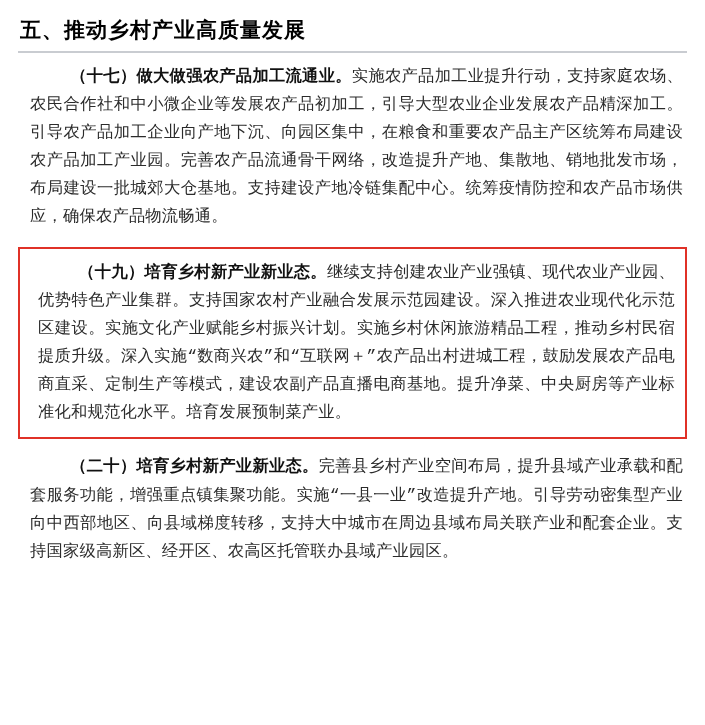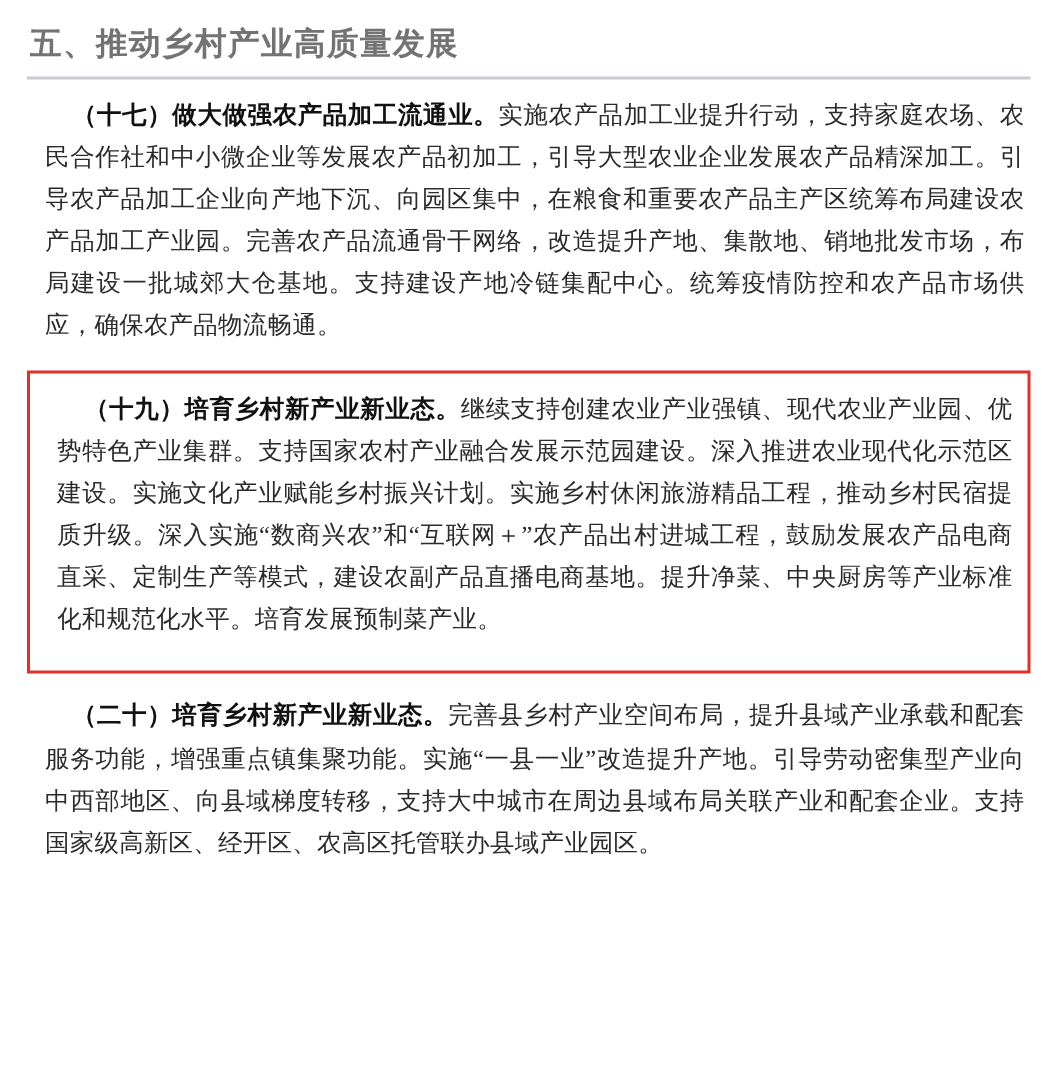--- a/index.html
+++ b/index.html
@@ -14,21 +14,21 @@
     overflow: hidden;
   }
   .page {
     position: relative;
     width: 705px;
     height: 725px;
     box-sizing: border-box;
     padding: 0 16px;
   }
   .section-heading {
-    color: #737373;
+    color: #000000;
     font-family: "Liberation Sans", "DejaVu Sans", sans-serif;
     font-weight: bold;
     font-size: 21px;
     letter-spacing: 1px;
     padding: 16px 4px 6px 4px;
     line-height: 1.3;
   }
   .heading-rule {
     border: none;
     border-top: 2px solid #c9ccd1;
@@ -37,28 +37,29 @@
   }
   .para {
     font-size: 16.3px;
     line-height: 1.72;
     color: #2b2b2b;
     text-align: justify;
     text-justify: inter-ideograph;
     margin: 0 0 16px 8px;
     padding: 0 6px;
     letter-spacing: 0.2px;
+    font-family: Liberation Mono, monospace;
   }
   .para .lead {
     font-weight: bold;
     color: #111111;
   }
   .highlight-box {
     border: 2px solid #e03127;
-    padding: 10px 4px 14px 4px;
+    padding: 10px 4px 4px 4px;
     margin: 6px 2px 14px 2px;
     box-sizing: border-box;
   }
   .highlight-box .para {
     margin-bottom: 6px;
   }
   .indent {
     display: inline;
   }
 </style>

